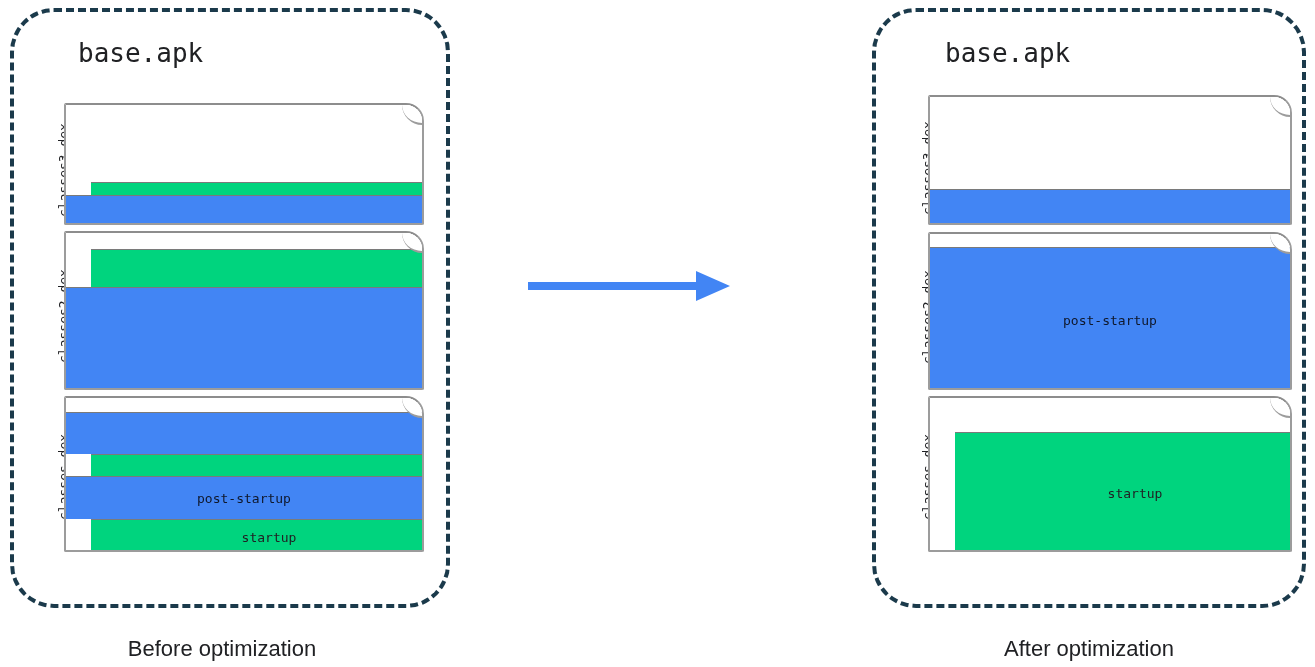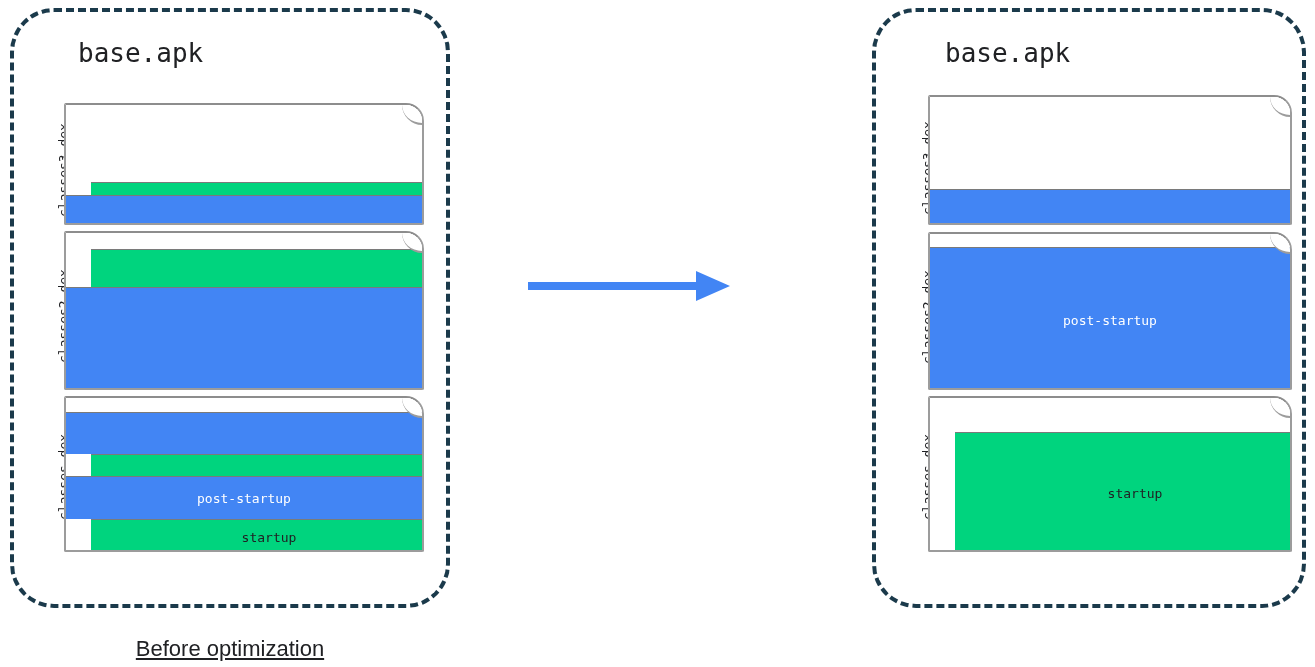--- a/index.html
+++ b/index.html
@@ -88,21 +88,21 @@
   .seg.blue  { background: #4285f4; }
   .seg.green { background: #00d47e; margin-left: 25px; }
   .seg.empty { background: #ffffff; border-top: none; }
 
   .seg-label {
     font-family: "DejaVu Sans Mono", "Liberation Mono", monospace;
     font-size: 13px;
     white-space: nowrap;
     pointer-events: none;
   }
-  .seg.blue  .seg-label { color: #ffffff; }
+  .seg.blue  .seg-label { color: #0f172a; }
   .seg.green .seg-label { color: #202124; }
 
   
   .corner-mask {
     position: absolute;
     top: -2px;
     right: -2px;
     width: 22px;
     height: 22px;
     background: #ffffff;
@@ -126,21 +126,21 @@
 
   
   .caption {
     position: absolute;
     font-family: "Liberation Sans", sans-serif;
     font-size: 22px;
     color: #202124;
     white-space: nowrap;
     text-align: center;
   }
-  #caption-before { left: 10px;  top: 636px; width: 440px; text-decoration: underline; }
+  #caption-before { left: 2px;  top: 636px; width: 440px; }
   #caption-after  { left: 872px; top: 636px; width: 434px; }
 </style>
 </head>
 <body>
 
 <div class="stage">
 
   <div class="apk-panel" id="panel-before"></div>
   <div class="apk-title" id="title-before">base.apk</div>
 
@@ -239,14 +239,15 @@
       <div class="seg empty" style="top:0px; height:34px; width:100%;">
         <span class="seg-label"></span>
       </div>
       <div class="seg green" style="top:34px; height:122px; width:100%;">
         <span class="seg-label">startup</span>
       </div>
       <div class="corner-mask"></div>
     </div>
   </div>
 
+  <div class="caption" id="caption-after">After optimization</div>
 
 </div>
 
 </body></html>

